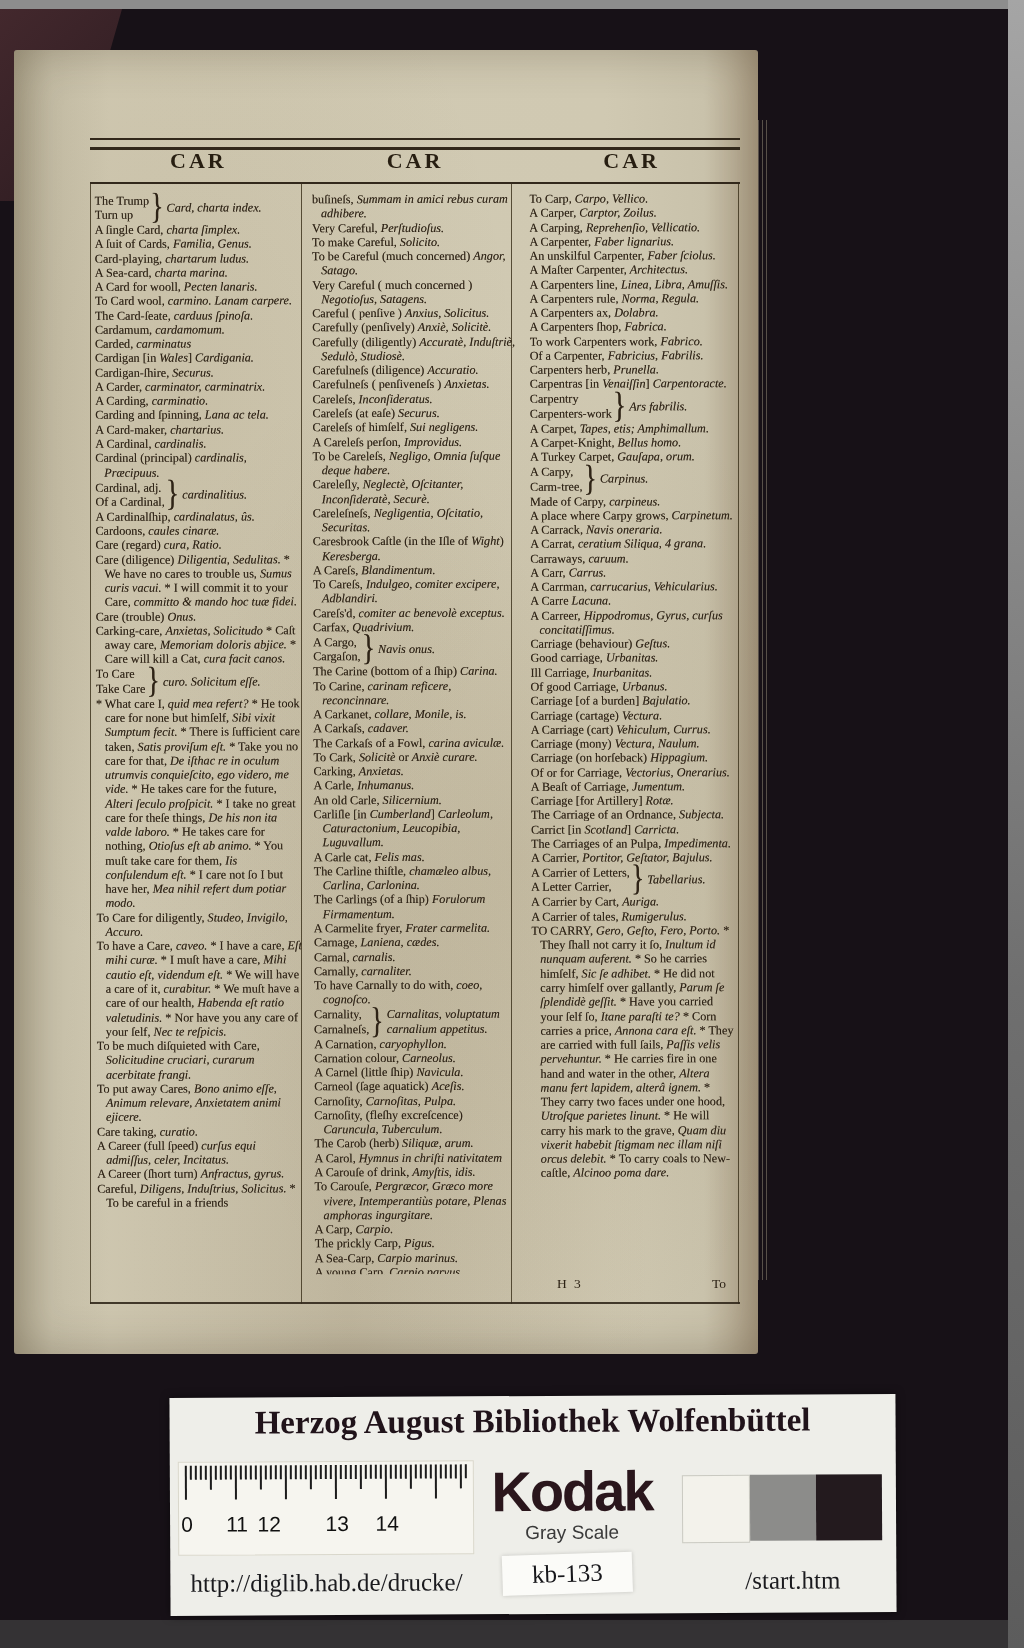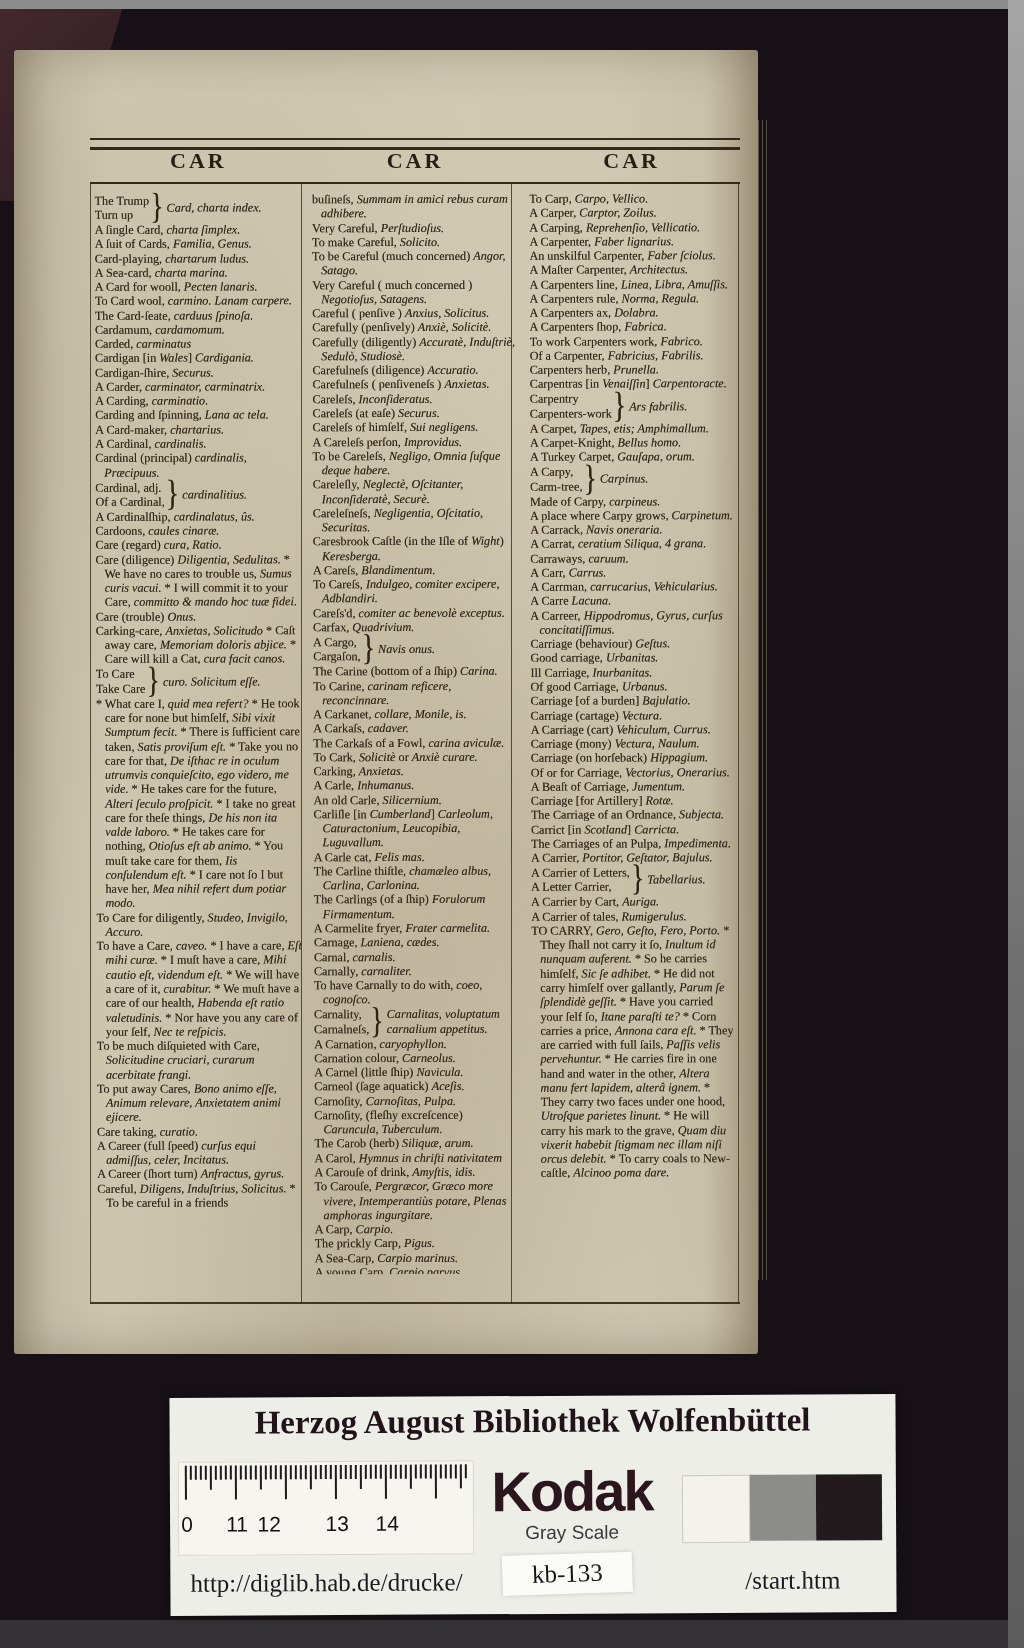--- a/index.html
+++ b/index.html
@@ -289,20 +289,24 @@
             </div>
             <div class="bg-brace">}</div>
             <div class="bg-right"><span class="lat">Tabellarius.</span></div>
           </div>
           <p class="entry"><span>A Carrier by Cart, </span><span class="lat">Auriga.</span></p>
           <p class="entry"><span>A Carrier of tales, </span><span class="lat">Rumigerulus.</span></p>
           <p class="entry"><span>TO CARRY, </span><span class="lat">Gero, Geſto, Fero, Porto. </span><span>* They ſhall not carry it ſo, </span><span class="lat">Inultum id nunquam auferent. </span><span>* So he carries himſelf, </span><span class="lat">Sic ſe adhibet. </span><span>* He did not carry himſelf over gallantly, </span><span class="lat">Parum ſe ſplendidè geſſit. </span><span>* Have you carried your ſelf ſo, </span><span class="lat">Itane paraſti te? </span><span>* Corn carries a price, </span><span class="lat">Annona cara eſt. </span><span>* They are carried with full ſails, </span><span class="lat">Paſſis velis pervehuntur. </span><span>* He carries fire in one hand and water in the other, </span><span class="lat">Altera manu fert lapidem, alterâ ignem. </span><span>* They carry two faces under one hood, </span><span class="lat">Utroſque parietes linunt. </span><span>* He will carry his mark to the grave, </span><span class="lat">Quam diu vixerit habebit ſtigmam nec illam niſi orcus delebit. </span><span>* To carry coals to New-caſtle, </span><span class="lat">Alcinoo poma dare.</span></p>
         </div>
     </div>
 
+    <div class="sig-line">
+      <span class="sig">H 3</span>
+      <span class="catch">To</span>
+    </div>
     <div class="rule-bottom"></div>
   </div>
 
   <div class="card">
     <p class="card-title">Herzog August Bibliothek Wolfenbüttel</p>
 
     <div class="ruler" id="ruler">
         <div class="tick" style="left: 6px; height: 34px;"></div>
         <div class="tick" style="left: 11px; height: 14px;"></div>
         <div class="tick" style="left: 16px; height: 14px;"></div>

